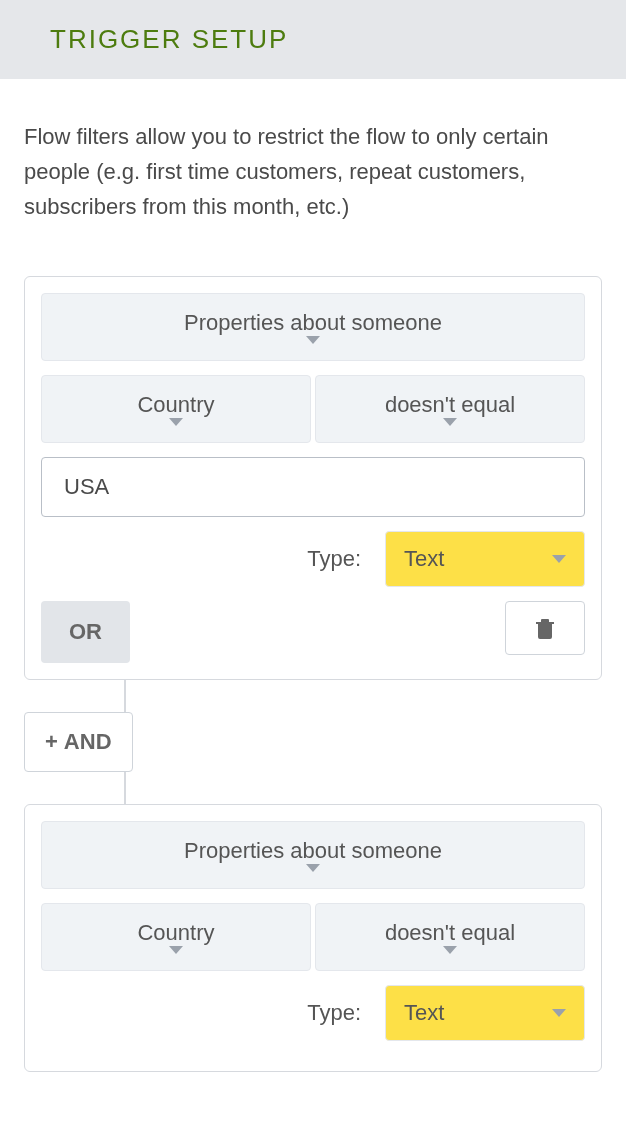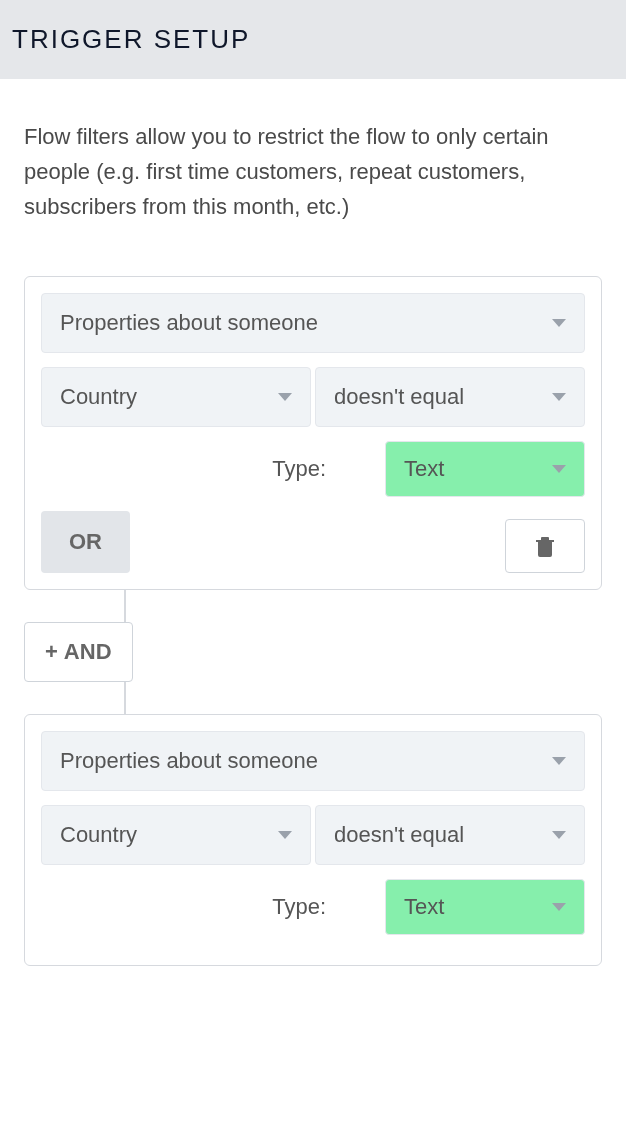--- a/index.html
+++ b/index.html
@@ -10,21 +10,22 @@
       width: 626px;
     }
     .header {
       background: #e5e7ea;
       padding: 24px 12px;
     }
     .header-title {
       font-size: 26px;
       letter-spacing: 2px;
       font-weight: 400;
-      color: #0f172a;
+      color: #4d7c0f;
+      margin-left: 38px;
     }
     .content {
       padding: 40px 24px 0 24px;
     }
     .description {
       font-size: 22px;
       line-height: 1.6;
       color: #4a4a4a;
       margin-bottom: 51px;
     }
@@ -38,20 +39,21 @@
       background: #f0f3f6;
       border: 1px solid #e4e7ec;
       border-radius: 4px;
       padding: 16px 18px;
       display: flex;
       justify-content: space-between;
       align-items: center;
       cursor: pointer;
       font-size: 22px;
       color: #555;
+      flex-direction: column;
     }
     .dropdown.full { width: 100%; margin-bottom: 14px; }
     .row {
       display: flex;
       gap: 4px;
       margin-bottom: 14px;
     }
     .dropdown.half { flex: 1; }
     .text-input {
       width: 100%;
@@ -68,37 +70,36 @@
       justify-content: flex-end;
       align-items: center;
       gap: 24px;
       margin-bottom: 14px;
     }
     .type-label {
       font-size: 22px;
       color: #555;
     }
     .type-dropdown {
-      background: #86efac;
+      background: #fde047;
       border: 1px solid #e4e7ec;
       border-radius: 4px;
       padding: 14px 18px;
       display: flex;
       justify-content: space-between;
       align-items: center;
       width: 200px;
       font-size: 22px;
       color: #555;
       cursor: pointer;
-      margin-left: 35px;
     }
     .card-footer {
       display: flex;
       justify-content: space-between;
-      align-items: flex-end;
+      align-items: flex-start;
     }
     .or-button {
       background: #e2e5e9;
       border: none;
       border-radius: 4px;
       padding: 18px 28px;
       font-size: 22px;
       font-weight: 700;
       color: #666;
       cursor: pointer;
@@ -177,20 +178,21 @@
     <div class="row">
       <div class="dropdown half">
         <span>Country</span>
         <span class="chevron-down"></span>
       </div>
       <div class="dropdown half">
         <span>doesn't equal</span>
         <span class="chevron-down"></span>
       </div>
     </div>
+    <input class="text-input" type="text" value="USA" style="">
     <div class="type-row">
       <span class="type-label">Type:</span>
       <div class="type-dropdown">
         <span>Text</span>
         <span class="chevron-down"></span>
       </div>
     </div>
     <div class="card-footer">
       <button class="or-button">OR</button>
       <button class="trash-button">

